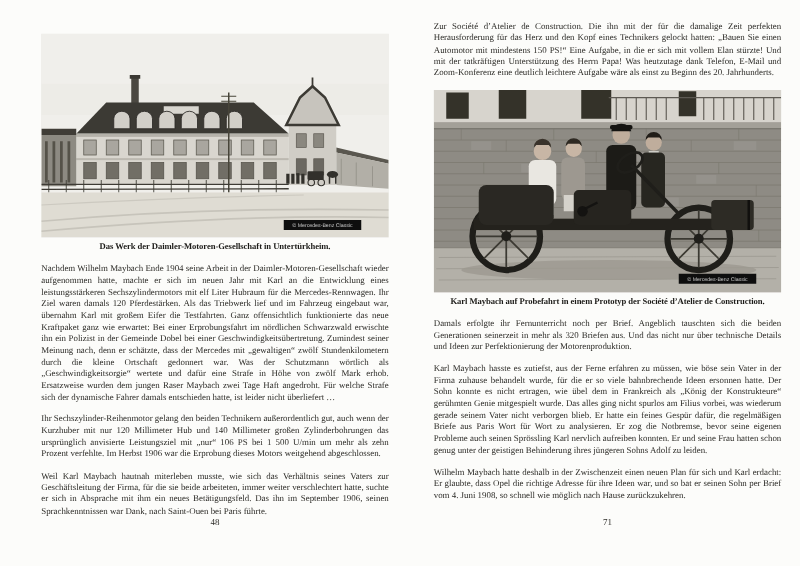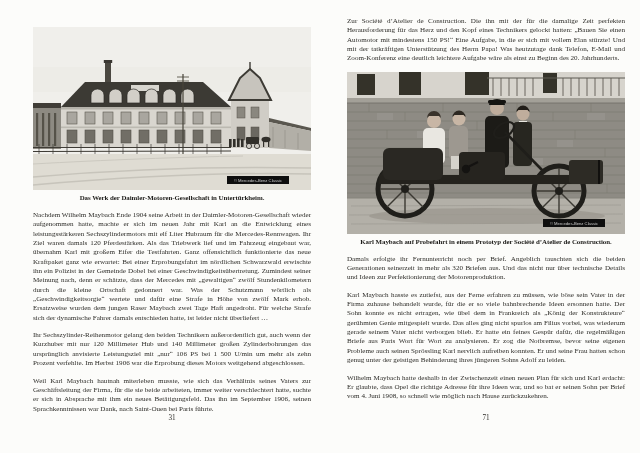--- a/index.html
+++ b/index.html
@@ -163,21 +163,21 @@
   </div>
 
   <div class="photo-caption">Das Werk der Daimler-Motoren-Gesellschaft in Untertürkheim.</div>
 
   <div class="body-text mt-body">
     <p>Nachdem Wilhelm Maybach Ende 1904 seine Arbeit in der Daimler-Motoren-Gesellschaft wieder aufgenommen hatte, machte er sich im neuen Jahr mit Karl an die Entwicklung eines leistungsstärkeren Sechszylindermotors mit elf Liter Hubraum für die Mercedes-Rennwagen. Ihr Ziel waren damals 120 Pferdestärken.  Als das Triebwerk lief und im Fahrzeug eingebaut war, übernahm Karl mit großem Eifer die Testfahrten. Ganz offensichtlich funktionierte das neue Kraftpaket ganz wie erwartet: Bei einer Erprobungsfahrt im nördlichen Schwarzwald erwischte ihn ein Polizist in der Gemeinde Dobel bei einer Geschwindigkeitsübertretung. Zumindest seiner Meinung nach, denn er schätzte, dass der Mercedes mit „gewaltigen“ zwölf Stundenkilometern durch die kleine Ortschaft gedonnert war. Was der Schutzmann wörtlich als „Geschwindigkeitsorgie“ wertete und dafür eine Strafe in Höhe von zwölf Mark erhob. Ersatzweise wurden dem jungen Raser Maybach zwei Tage Haft angedroht. Für welche Strafe sich der dynamische Fahrer damals entschieden hatte, ist leider nicht überliefert …</p>
     <p>Ihr Sechszylinder-Reihenmotor gelang den beiden Technikern außerordentlich gut, auch wenn der Kurzhuber mit nur 120 Millimeter Hub und 140 Millimeter großen Zylinderbohrungen das ursprünglich anvisierte Leistungsziel mit „nur“ 106 PS bei 1 500 U/min um mehr als zehn Prozent verfehlte. Im Herbst 1906 war die Erprobung dieses Motors weitgehend abgeschlossen.</p>
     <p>Weil Karl Maybach hautnah miterleben musste, wie sich das Verhältnis seines Vaters zur Geschäftsleitung der Firma, für die sie beide arbeiteten, immer weiter verschlechtert hatte, suchte er sich in Absprache mit ihm ein neues Betätigungsfeld. Das ihn im September 1906, seinen Sprachkenntnissen war Dank, nach Saint-Ouen bei Paris führte.</p>
   </div>
 
-  <div class="page-number">31</div>
+  <div class="page-number">48</div>
 </div>
 
 <div class="page page-right">
 
   <div class="body-text mt-intro">
     <p>Zur Société d’Atelier de Construction. Die ihn mit der für die damalige Zeit perfekten Herausforderung für das Herz und den Kopf eines Technikers gelockt hatten: „Bauen Sie einen Automotor mit mindestens 150 PS!“ Eine Aufgabe, in die er sich mit vollem Elan stürzte! Und mit der tatkräftigen Unterstützung des Herrn Papa! Was heutzutage dank Telefon, E-Mail und Zoom-Konferenz eine deutlich leichtere Aufgabe wäre als einst zu Beginn des 20. Jahrhunderts.</p>
   </div>
 
   <div class="photo-frame mt-photo-right">
     <svg viewBox="0 0 278 162" preserveAspectRatio="none">

